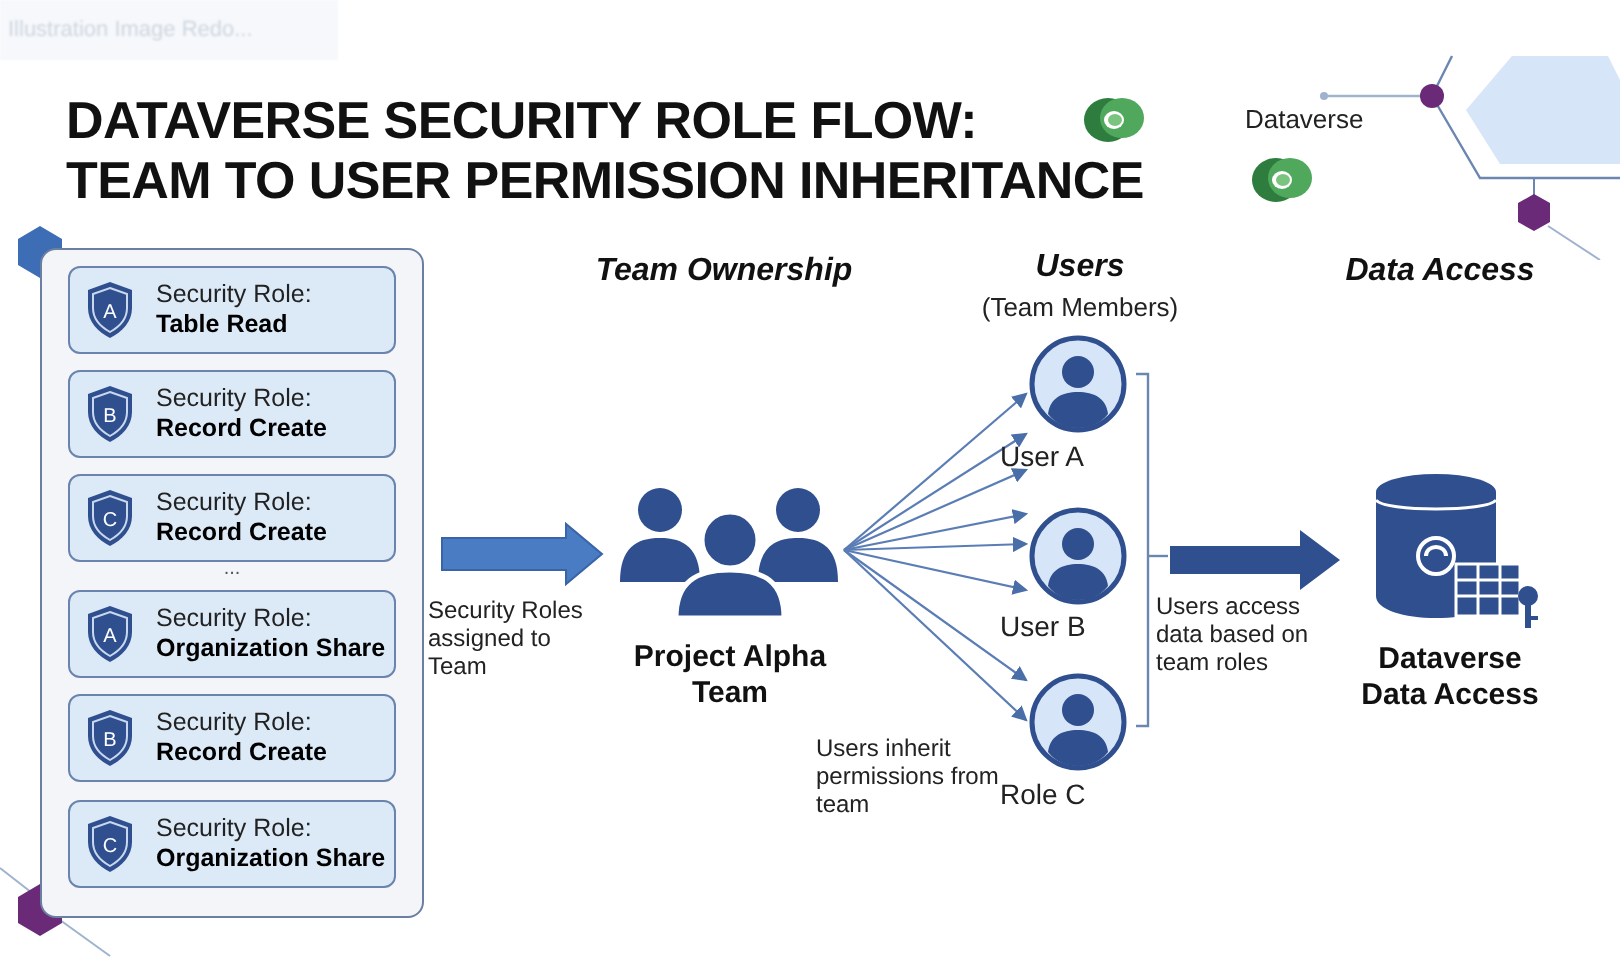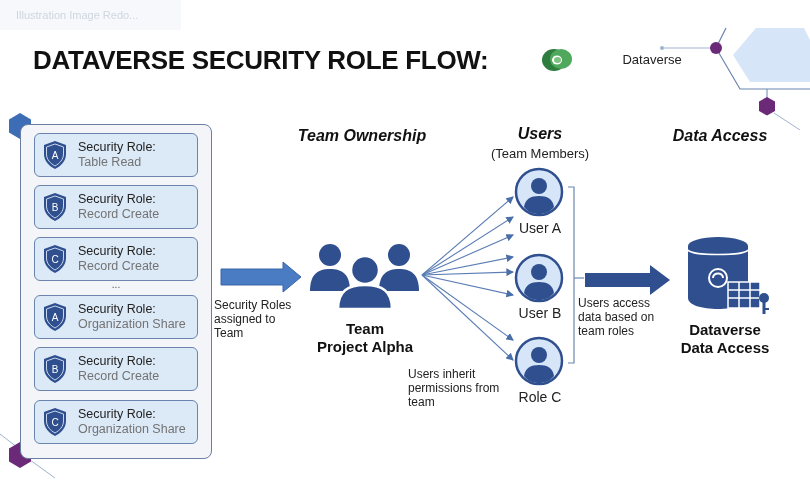--- a/index.html
+++ b/index.html
@@ -1,37 +1,37 @@
 <!DOCTYPE html>
 <html><head>
 <meta charset="utf-8">
 <style>
   html, body { margin:0; padding:0; }
   body { width:810px; height:482px; position:relative; overflow:hidden; background:#ffffff;
          font-family:"Liberation Sans", "DejaVu Sans", sans-serif; color:#1a1a1a; }
   .abs { position:absolute; }
   .watermark { left:0; top:0; width:165px; height:30px; background:#f6f8fb; color:#cfd6e0;
-               font-size:11px; line-height:30px; padding-left:16px; filter:blur(0.6px); }
+               font-size:11px; line-height:30px; padding-left:4px; filter:blur(0.6px); }
   .title { left:33px; top:45px; font-weight:bold; font-size:26px; line-height:30px; letter-spacing:-0.3px; color:#111; }
   .title-line { display:flex; align-items:center; white-space:nowrap;gap:42px; }
   .dv-logo { display:inline-block; width:34px; height:26px; margin-left:10px; }
   .dv-brand { font-weight:normal; font-size:13px; margin-left:6px; color:#222; letter-spacing:0; }
   .panel { left:20px; top:124px; width:190px; height:333px; border:1.5px solid #6b7fa3;
            border-radius:8px; background:#f3f5f9; }
   .role { position:absolute; left:13px; width:164px; height:44px; border:1.3px solid #6a84ad;
           border-radius:6px; background:#dce9f7; display:flex; align-items:center; box-sizing:border-box; }
   .shield { width:26px; height:30px; margin-left:7px; margin-right:10px; flex:none; }
   .role-text { font-size:12.5px; line-height:15px; color:#222; }
-  .role-text .r2 { font-weight:normal; color:#737373; }
+  .role-text .r2 { font-weight:bold; color:#000000; }
   .ellipsis { position:absolute; left:0; width:100%; text-align:center; font-size:10px; color:#555; }
   .col-h { font-weight:bold; font-size:16px; color:#111; text-align:center;font-style:italic; }
   .sub { font-size:13px; color:#222; }
   .caption { font-size:12px; line-height:14px; color:#222; text-align:left; }
   .label-b { font-size:15px; line-height:18px; color:#111; text-align:center; font-weight:bold; }
-  .user-name { font-size:14px; color:#222; text-align:center; }
+  .user-name { font-size:14px; color:#222; }
 </style>
 </head>
 <body>
 
 <div class="abs watermark">Illustration Image Redo...</div>
 
 <svg class="abs" style="left:640px;top:20px" width="170" height="110">
   <line x1="22" y1="28" x2="76" y2="28" stroke="#9fb3cf" stroke-width="1.2"></line>
   <circle cx="22" cy="28" r="2" fill="#9fb3cf"></circle>
   <line x1="86" y1="8" x2="76" y2="28" stroke="#6b86b0" stroke-width="1.2"></line>
@@ -47,20 +47,29 @@
   <div class="title-line">
     <span>DATAVERSE SECURITY ROLE FLOW:</span>
     <svg class="dv-logo" viewBox="0 0 34 26">
       <ellipse cx="14" cy="13" rx="12" ry="11" fill="#2e7d3e"></ellipse>
       <ellipse cx="21" cy="12" rx="11" ry="10" fill="#4fa85c"></ellipse>
       <ellipse cx="17" cy="13" rx="5" ry="4.5" fill="#ffffff"></ellipse>
       <ellipse cx="17.5" cy="13" rx="3.5" ry="3" fill="#7bc47f"></ellipse>
     </svg>
     <span class="dv-brand">Dataverse</span>
   </div>
+  <div class="title-line">
+    <span>TEAM TO USER PERMISSION INHERITANCE</span>
+    <svg class="dv-logo" viewBox="0 0 34 26">
+      <ellipse cx="14" cy="13" rx="12" ry="11" fill="#2e7d3e"></ellipse>
+      <ellipse cx="21" cy="12" rx="11" ry="10" fill="#4fa85c"></ellipse>
+      <ellipse cx="17" cy="13" rx="5" ry="4.5" fill="#ffffff"></ellipse>
+      <ellipse cx="17.5" cy="13" rx="3.5" ry="3" fill="#7bc47f"></ellipse>
+    </svg>
+  </div>
 </div>
 
 <svg class="abs" style="left:0;top:105px" width="40" height="40">
   <polygon points="20,8 31,14.5 31,27.5 20,34 9,27.5 9,14.5" fill="#3d6db5"></polygon>
 </svg>
 <svg class="abs" style="left:0;top:420px" width="70" height="62">
   <line x1="0" y1="14" x2="18" y2="28" stroke="#9fb3cf" stroke-width="1"></line>
   <line x1="30" y1="40" x2="55" y2="58" stroke="#9fb3cf" stroke-width="1"></line>
   <polygon points="20,22 31,28.5 31,41.5 20,48 9,41.5 9,28.5" fill="#6a2a78"></polygon>
 </svg>
@@ -143,22 +152,22 @@
 <div class="abs col-h" style="left:282px;top:127px;width:160px">Team Ownership</div>
 <svg class="abs" style="left:308px;top:241px" width="115" height="68">
   <circle cx="22" cy="14" r="11" fill="#2f4f8f"></circle>
   <path d="M2 50 C2 33 10 28 22 28 C34 28 42 33 42 50 Z" fill="#2f4f8f"></path>
   <circle cx="91" cy="14" r="11" fill="#2f4f8f"></circle>
   <path d="M71 50 C71 33 79 28 91 28 C103 28 111 33 111 50 Z" fill="#2f4f8f"></path>
   <circle cx="57" cy="29" r="14" fill="#2f4f8f" stroke="#fff" stroke-width="2.5"></circle>
   <path d="M30 68 C30 50 40 44 57 44 C74 44 84 50 84 68 Z" fill="#2f4f8f" stroke="#fff" stroke-width="2.5"></path>
 </svg>
 <div class="abs label-b" style="left:300px;top:320px;width:130px">
+  <div>Project Alpha</div>
   <div>Team</div>
-  <div>Project Alpha</div>
 </div>
 
 <svg class="abs" style="left:418px;top:175px" width="110" height="230">
   <defs>
     <marker id="ah" markerWidth="7" markerHeight="7" refX="6" refY="3.5" orient="auto">
       <path d="M0,0 L7,3.5 L0,7 Z" fill="#4a6fa8"></path>
     </marker>
   </defs>
   <g stroke="#5a7db5" stroke-width="1.1" fill="none" marker-end="url(#ah)">
     <line x1="4" y1="100" x2="95" y2="22"></line>

